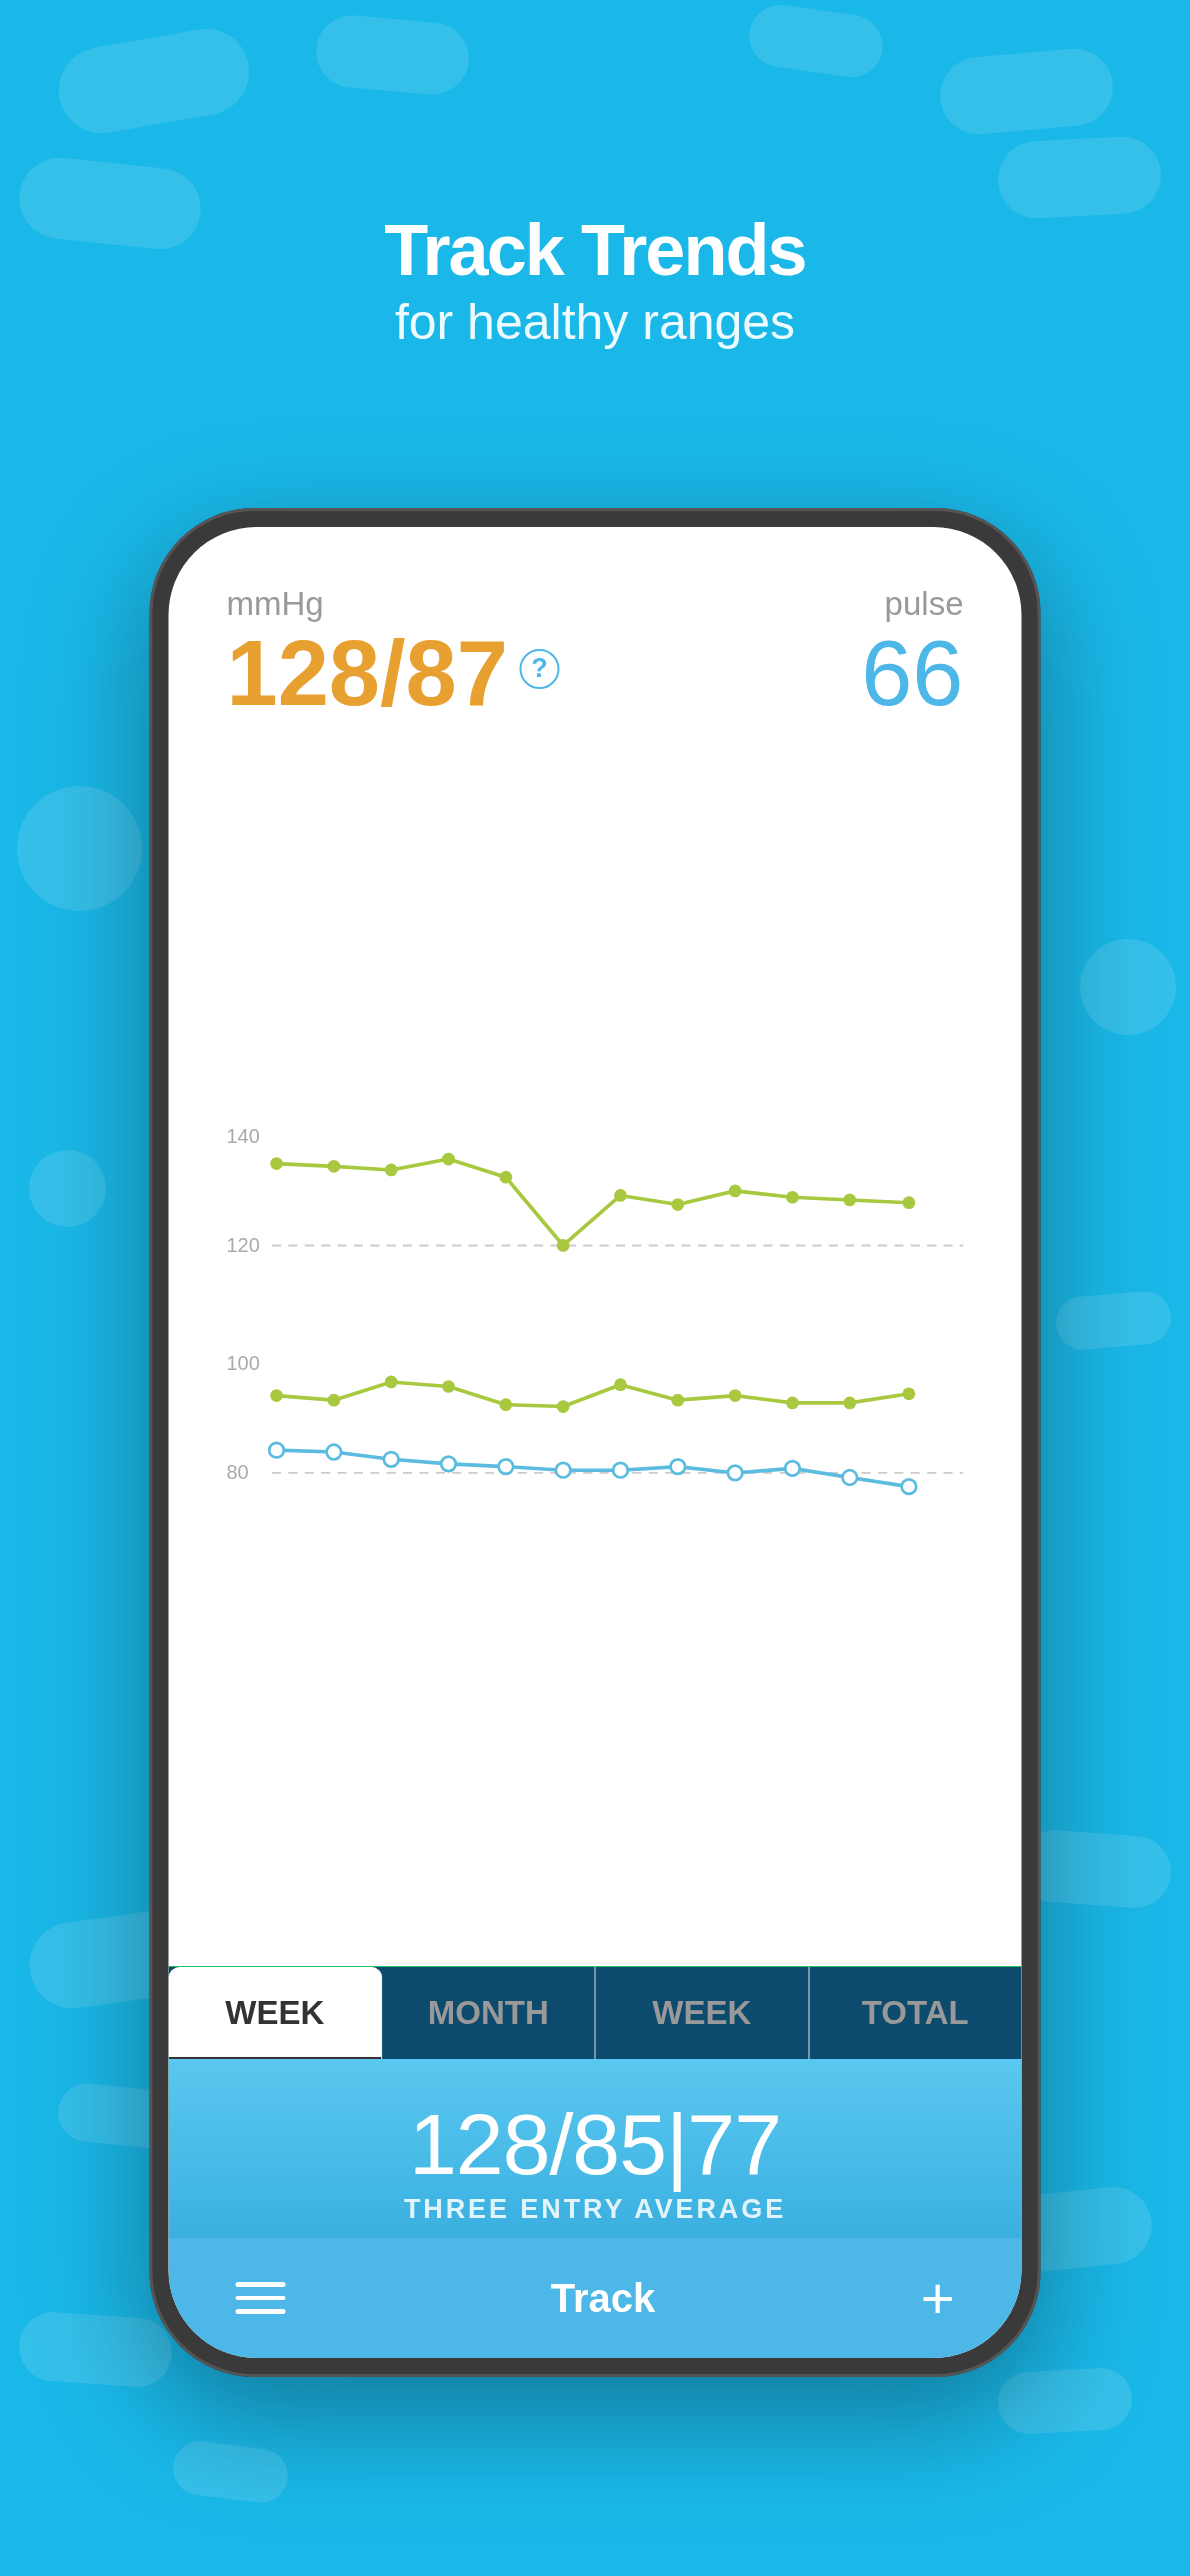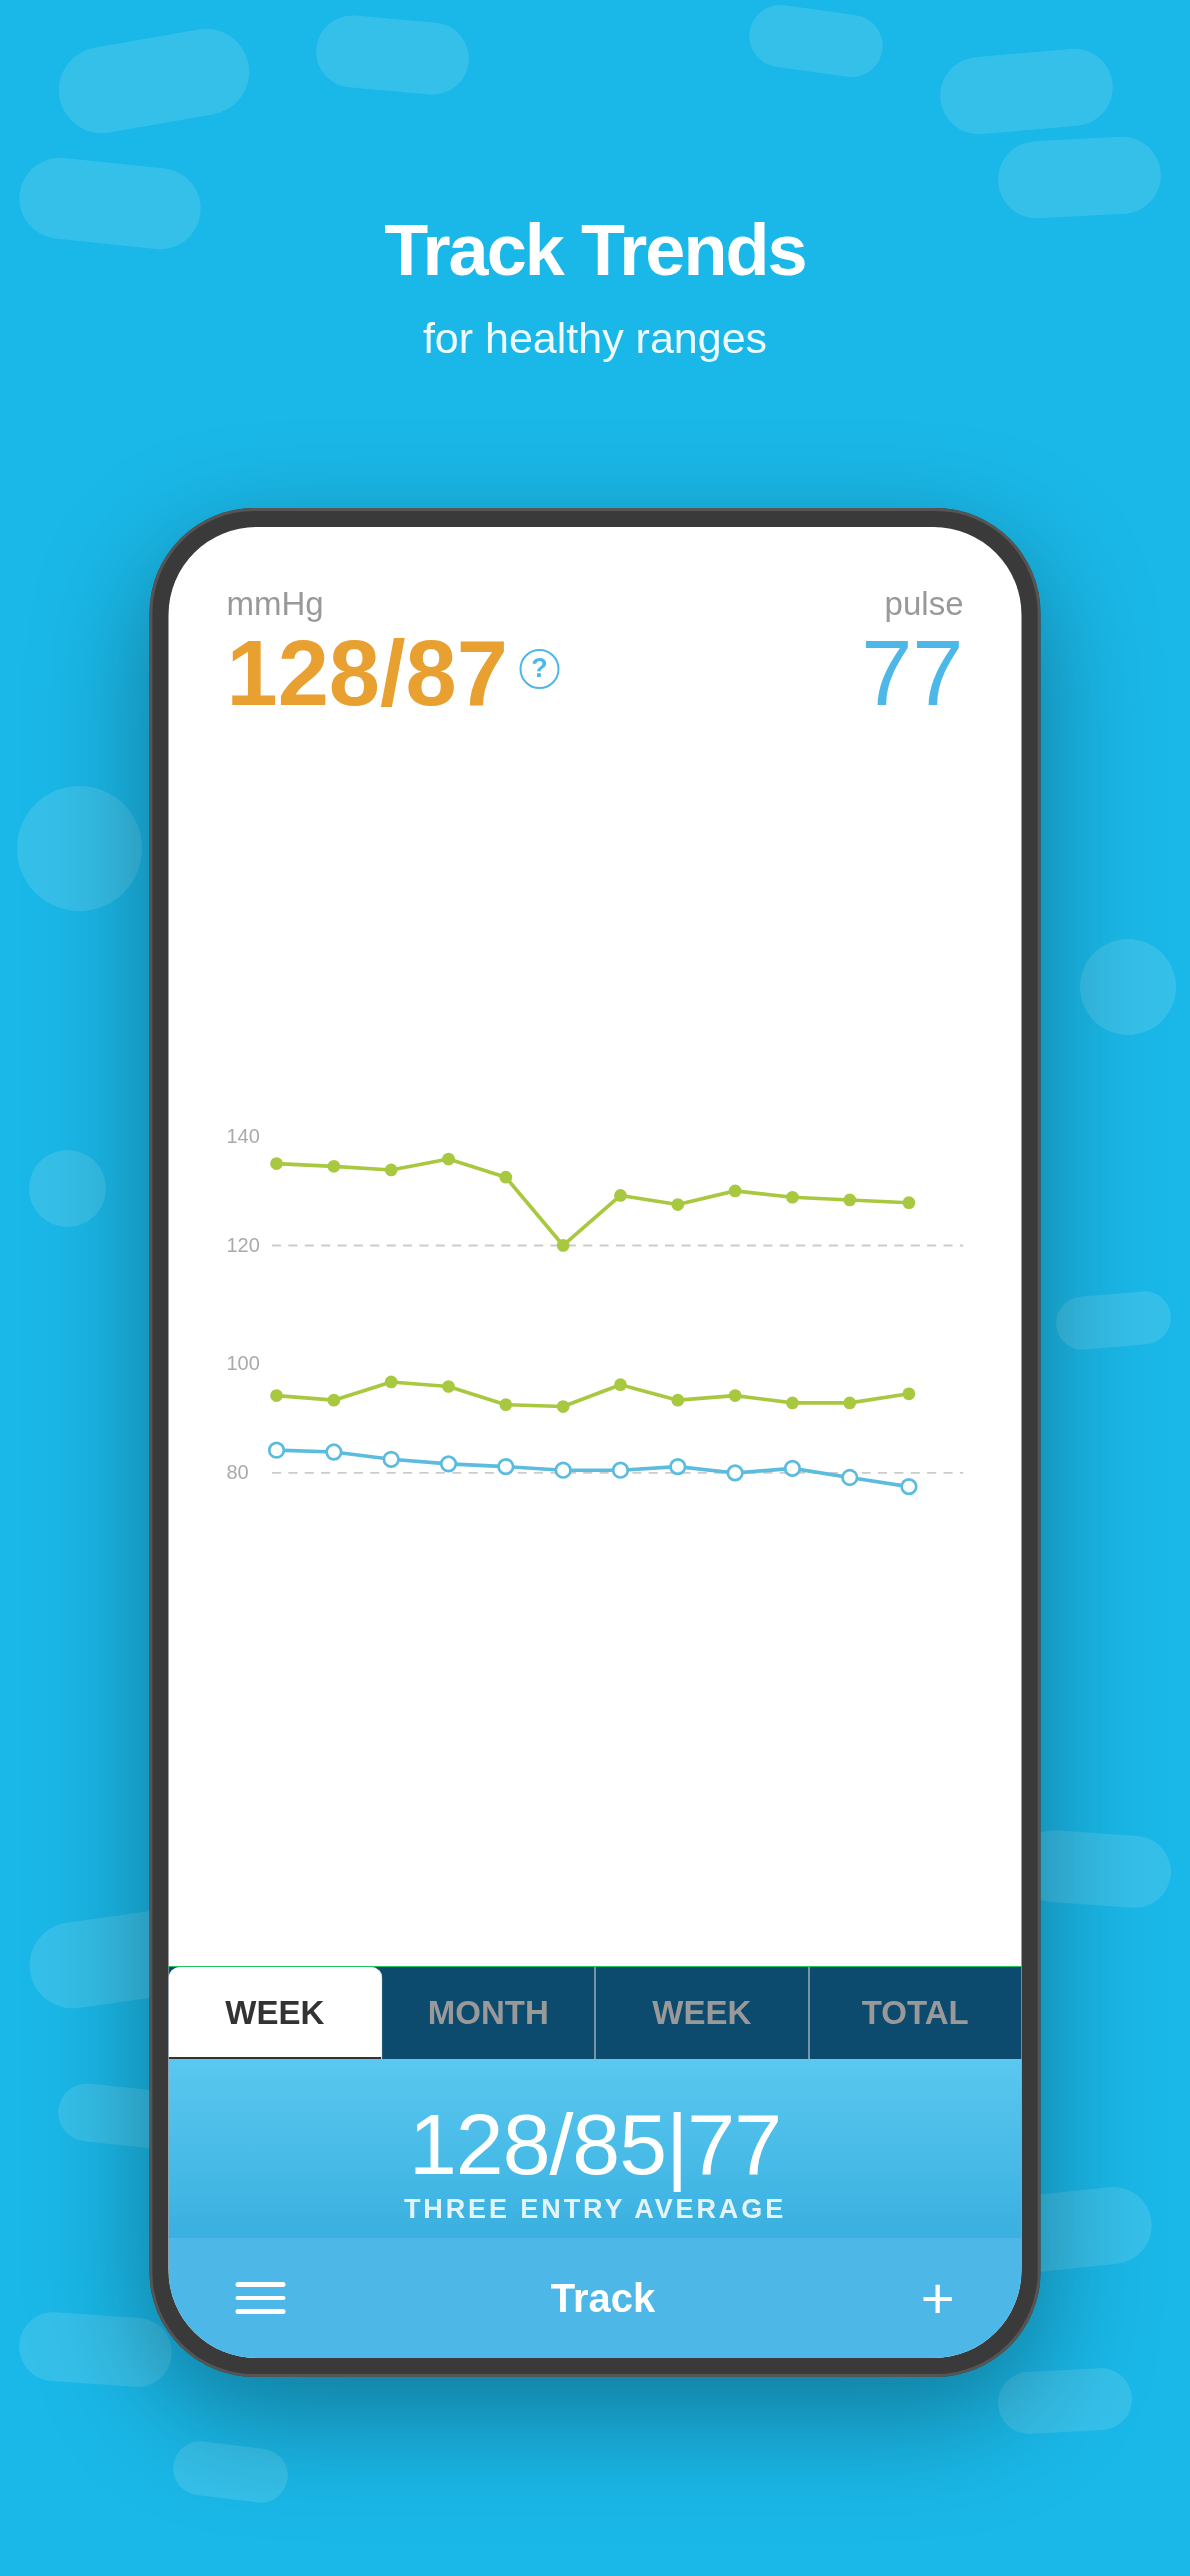--- a/index.html
+++ b/index.html
@@ -33,24 +33,24 @@
       text-align: center;
     }
     .header-title {
       font-size: 72px;
       font-weight: 800;
       color: #fff;
       letter-spacing: -1.9px;
       line-height: 1.1;
     }
     .header-subtitle {
-      font-size: 43px;
+      font-size: 50px;
       font-weight: 400;
       color: rgba(255,255,255,0.92);
-      margin-top: 24px;
+      margin-top: 3px;
     }
 
     
     .phone-wrap {
       position: absolute;
       top: 508px;
       left: 50%;
       transform: translateX(-50%);
       width: 891px;
       height: 1869px;
@@ -260,21 +260,21 @@
         <div class="stats-row">
           <div class="stat-block">
             <div class="stat-label">mmHg</div>
             <div class="stat-value-bp">
               <span>128/87</span>
               <div class="help-circle">?</div>
             </div>
           </div>
           <div class="stat-block stat-right">
             <div class="stat-label">pulse</div>
-            <div class="stat-value-pulse">77</div>
+            <div class="stat-value-pulse">66</div>
           </div>
         </div>
 
         <div class="chart-area">
           <svg viewBox="0 0 810 600" class="chart-svg">
 
             <text x="0" y="52" font-size="22" fill="#aaa">140</text>
             <text x="0" y="172" font-size="22" fill="#aaa">120</text>
             <text x="0" y="302" font-size="22" fill="#aaa">100</text>
             <text x="0" y="422" font-size="22" fill="#aaa">80</text>

